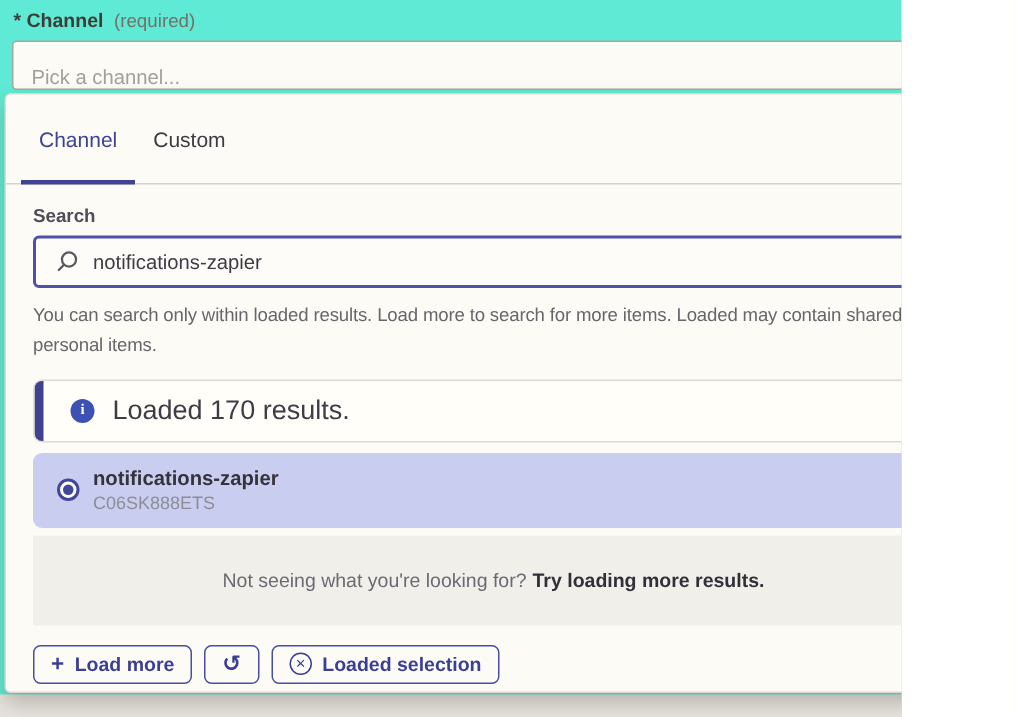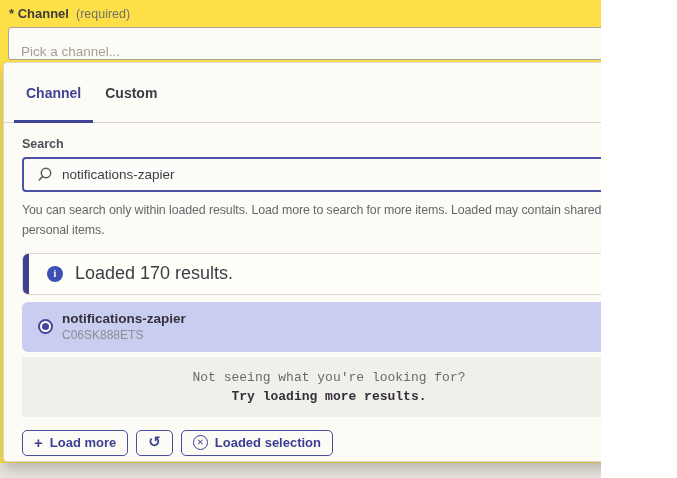--- a/index.html
+++ b/index.html
@@ -1,19 +1,19 @@
 <!DOCTYPE html>
 <html><head>
 <meta charset="utf-8">
 <style>
   * { margin:0; padding:0; box-sizing:border-box; }
   body { background:#ffffff; }
   .screen {
     position:relative; width:601px; height:478px; overflow:hidden;
-    background:#fde047;
+    background:#5eead4;
     font-family:"Liberation Sans","DejaVu Sans",sans-serif;
     padding-left:28px;
   }
   
   .bottom-strip { position:absolute; left:0; top:463px; width:677px; height:15px; background:#e8e5e0; }
   .bg-line-v { position:absolute; width:1px; background:#c6c3bd; }
   .bg-line-v.a { left:659px; top:127px; height:63px; }
   .bg-line-v.b { left:659px; top:343px; height:67px; }
   .bg-line-v.c { left:659px; top:440px; height:21px; }
   .bg-line-far { position:absolute; left:675px; top:0; width:1px; height:463px; background:#ddd9d3; }
@@ -29,21 +29,21 @@
   }
   .select-placeholder { flex:1; color:#a3a099; font-size:13.5px; }
 
   
   .panel {
     position:absolute; left:3px; top:62px; width:652px; height:400px;
     background:#fdfbf6; border:1px solid #ddd9d2; border-radius:4px;
     box-shadow:0 7px 14px rgba(90,84,74,0.33);
   }
   .tabs { position:relative; display:flex; height:60px; padding-left:10px; border-bottom:1px solid #d8d4cd; }
-  .tab { position:relative; display:flex; align-items:center; padding:0 12px; font-size:14px; font-weight:700; color:#3e3b44; cursor:pointer; }
+  .tab { position:relative; display:flex; align-items:center; padding:0 12px; font-size:14px; font-weight:400; color:#3e3b44; cursor:pointer; }
   .tab.active { color:#3f4393; }
   .tab.active::after { content:""; position:absolute; left:0; right:0; bottom:-1px; height:3px; background:#3f4393; }
 
   .content { padding:0 18px; }
   .search-label { margin-top:14px; font-size:12.5px; color:#504e56;font-weight:bold; }
   .search-box {
     margin-top:6px; height:35px; border:2px solid #4d51a8; border-radius:4px;
     background:#fdfcf8; display:flex; align-items:center; gap:9px; padding:0 12px;
   }
   .search-input { flex:1; border:none; outline:none; background:transparent; font-size:13.5px; color:#3f3c46; font-family:inherit; }
@@ -64,21 +64,21 @@
   .result-row { margin-top:7px; height:50px; background:#c9cdf0; border-radius:6px;
     display:flex; align-items:center; padding:0 16px; cursor:pointer; }
   .radio { width:15px; height:15px; border:2px solid #43479c; border-radius:50%; background:#fdfcf8;
     display:flex; align-items:center; justify-content:center; flex:none; }
   .radio-dot { width:7px; height:7px; border-radius:50%; background:#43479c; }
   .result-texts { margin-left:9px; }
   .result-name { font-size:13.5px; font-weight:700; color:#36323c; }
   .result-id { font-size:12px; color:#8e8d97; margin-top:2px; }
 
   .hint { margin-top:5px; height:60px; background:#f1efea;
-    display:flex; flex-direction:column; align-items:center; justify-content:center; gap:4px;font-family:Liberation Mono, monospace; }
+    display:flex; flex-direction:row; align-items:center; justify-content:center; gap:4px; }
   .hint-line1 { font-size:13px; color:#6c6973; }
   .hint-line2 { font-size:13px; font-weight:700; color:#332f39; }
 
   .actions { margin-top:13px; display:flex; gap:8px; }
   .btn { display:flex; align-items:center; gap:7px; height:26px; padding:0 11px;
     border:1.5px solid #4a4ea0; border-radius:5px; background:transparent;
     color:#3b3f94; font-size:13px; font-weight:600; font-family:inherit; cursor:pointer; }
   .icon-plus { font-size:15px; font-weight:600; line-height:1; }
   .icon-refresh { font-size:15px; line-height:1; font-family:"DejaVu Sans",sans-serif; }
   .icon-xcircle { width:15px; height:15px; border:1.5px solid #3b3f94; border-radius:50%; flex:none;

